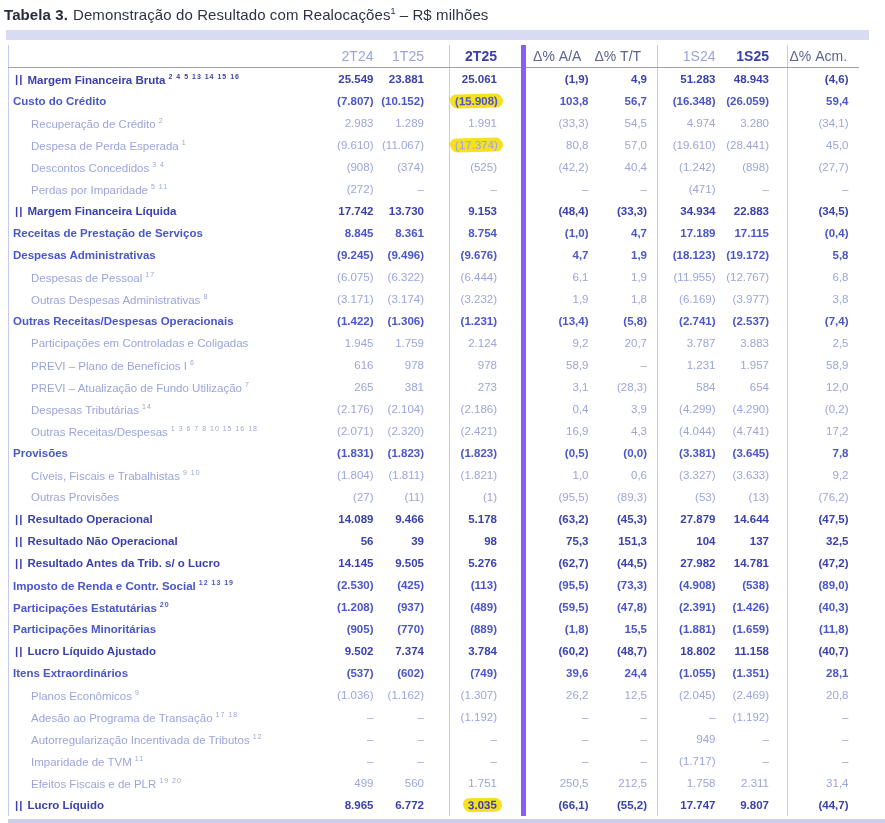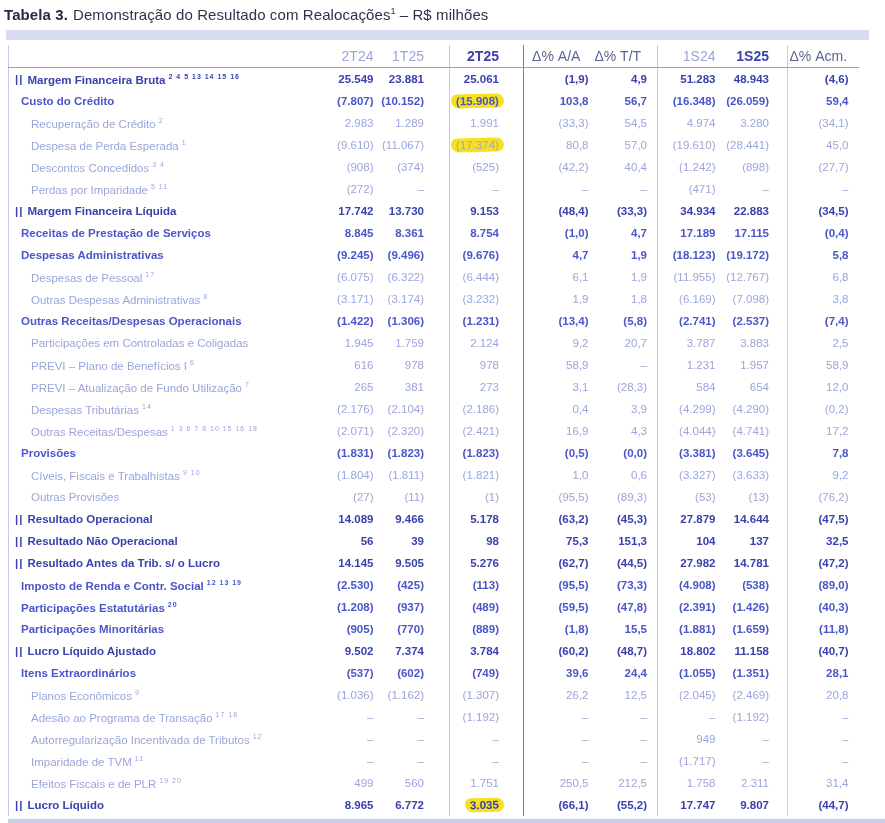--- a/index.html
+++ b/index.html
@@ -22,30 +22,30 @@
   th,td{height:22px;padding:0;vertical-align:middle;white-space:nowrap;overflow:hidden;}
   thead th{border-bottom:1px solid #9fa0a8;font-size:14px;}
   th.light{color:#9ba5da;font-weight:normal;text-align:right;}
   th.strong{color:#3a41ae;font-weight:bold;text-align:right;}
   th.delta{color:#5c6490;font-weight:normal;text-align:center;}
   th.labelcol{text-align:left;}
 
   td.num{text-align:right;}
   
   td:nth-child(3),th:nth-child(3){border-right:1px solid #c6cbee;padding-right:25px;}
-  td:nth-child(4),th:nth-child(4){border-right:1px solid #8b5cf6;padding-right:24px;}
+  td:nth-child(4),th:nth-child(4){border-right:5px solid #8b5cf6;padding-right:24px;}
   td:nth-child(6),th:nth-child(6){border-right:1px solid #c6cbee;padding-right:10px;}
   td:nth-child(8),th:nth-child(8){border-right:1px solid #c6cbee;padding-right:18px;}
   td:nth-child(9),th:nth-child(9){padding-right:10px;}
 
   tr.lvl0{color:#3a41ae;font-weight:bold;}
   tr.lvl1{color:#4a56ca;font-weight:bold;}
   tr.lvl2{color:#9ba5da;font-weight:normal;}
   tr.lvl0 td:first-child{padding-left:6px;}
-  tr.lvl1 td:first-child{padding-left:12px;margin-left:30px;}
+  tr.lvl1 td:first-child{padding-left:4px;margin-left:30px;}
   tr.lvl2 td:first-child{padding-left:22px;}
   .prefix{margin-right:4px;letter-spacing:1px;}
   td sup{font-size:7px;margin-left:3px;letter-spacing:1px;}
 
   .hl{background:#f7e01e;display:inline-block;padding:1px 5px;margin-right:-5px;
       border-radius:8px 10px 9px 11px;transform:rotate(-1.2deg);}
 </style>
 </head>
 <body>
 
@@ -193,21 +193,21 @@
           <td class="num">6,8</td>
         </tr>
         <tr class="lvl2">
           <td><span>Outras Despesas Administrativas</span><sup>8</sup></td>
           <td class="num">(3.171)</td>
           <td class="num">(3.174)</td>
           <td class="num">(3.232)</td>
           <td class="num">1,9</td>
           <td class="num">1,8</td>
           <td class="num">(6.169)</td>
-          <td class="num">(7.098)</td>
+          <td class="num">(3.977)</td>
           <td class="num">3,8</td>
         </tr>
         <tr class="lvl1">
           <td><span>Outras Receitas/Despesas Operacionais</span></td>
           <td class="num">(1.422)</td>
           <td class="num">(1.306)</td>
           <td class="num">(1.231)</td>
           <td class="num">(13,4)</td>
           <td class="num">(5,8)</td>
           <td class="num">(2.741)</td>

